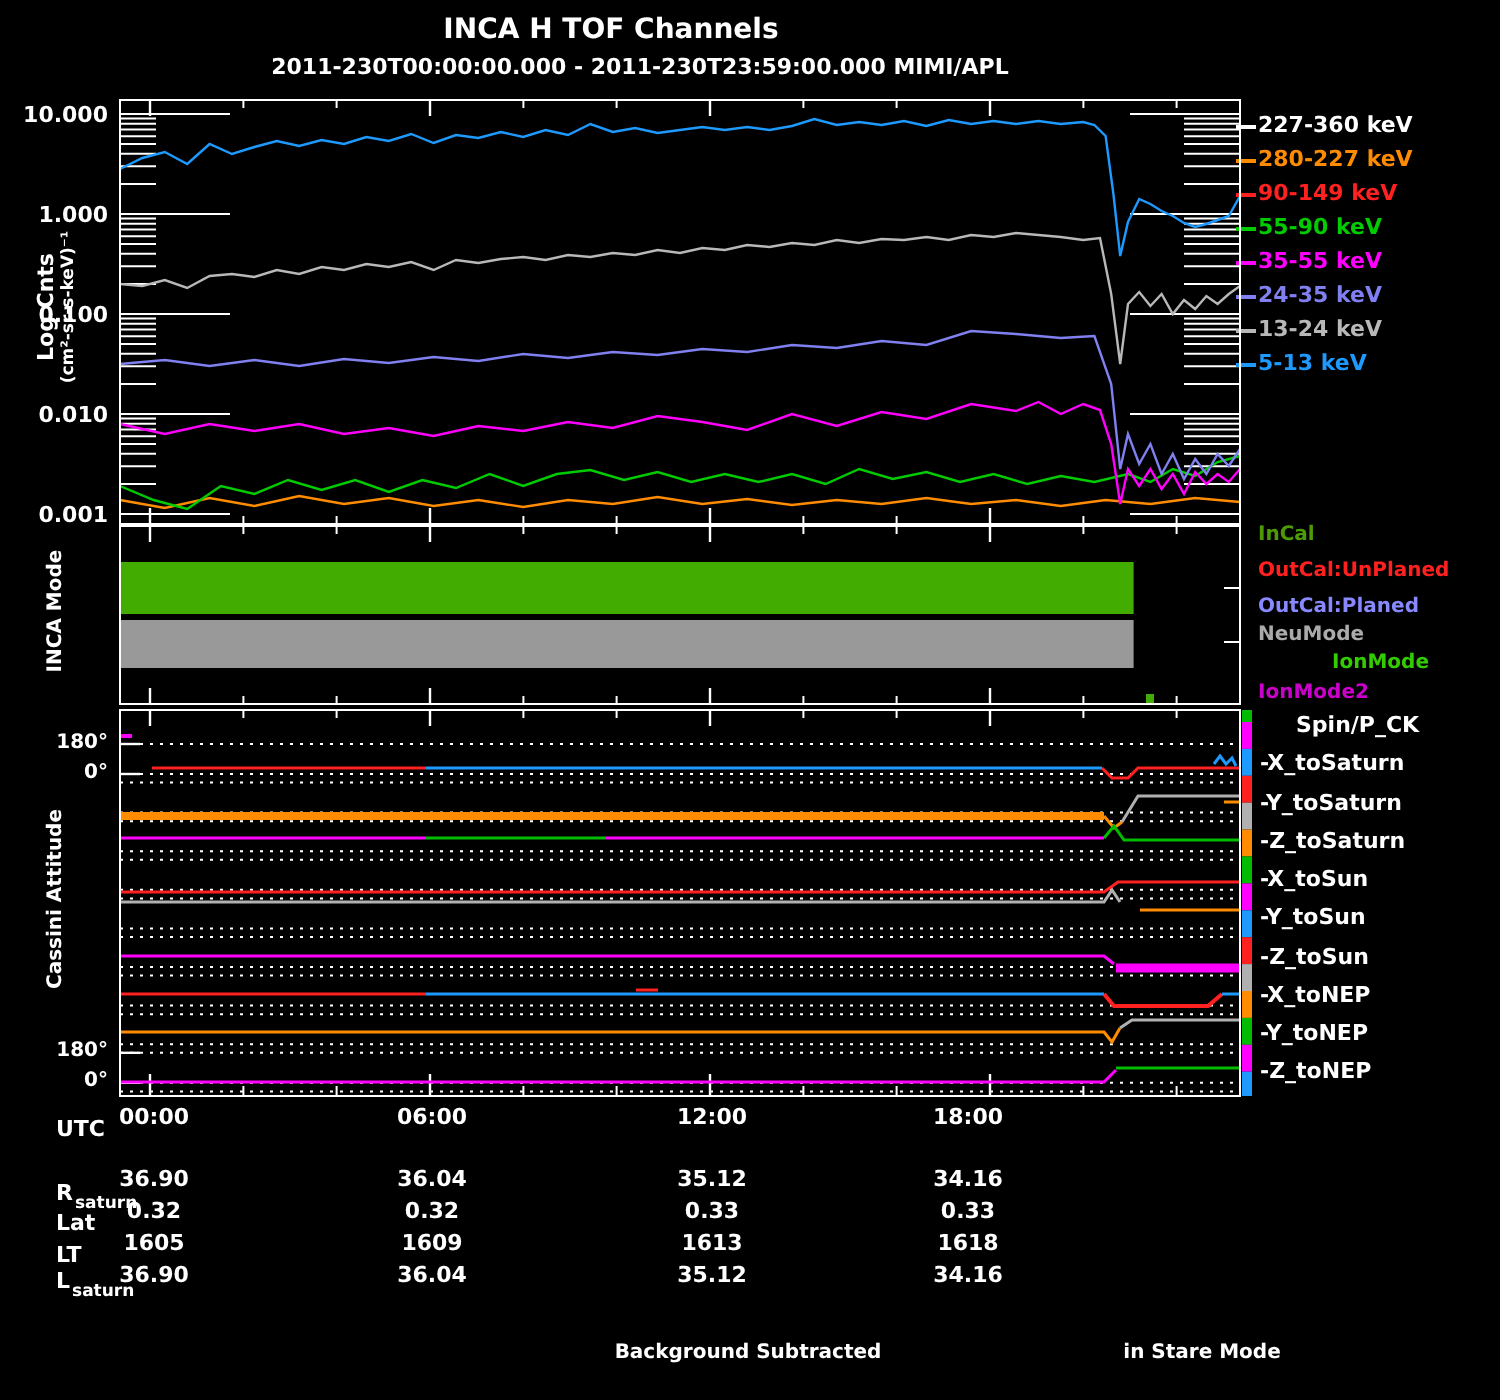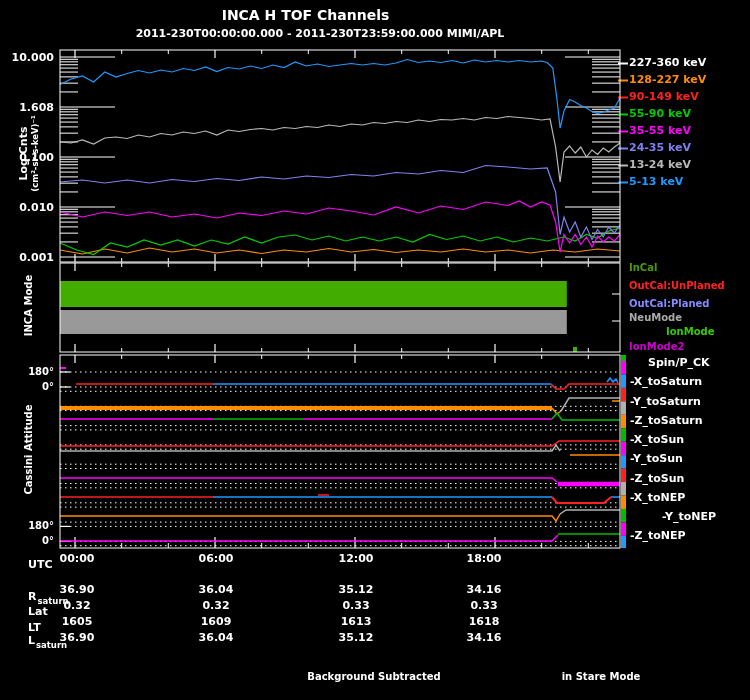--- a/index.html
+++ b/index.html
@@ -254,34 +254,34 @@
       <line x1="618" y1="182.5" x2="628" y2="182.5" stroke="#1E9AFF" stroke-width="2"></line>
       <rect x="60" y="50" width="560" height="212" fill="none" stroke="#fff" stroke-width="1"></rect>
       <rect x="60" y="263" width="560" height="89" fill="none" stroke="#fff" stroke-width="1"></rect>
       <rect x="60" y="355" width="560" height="193" fill="none" stroke="#fff" stroke-width="1"></rect>
     </svg>
 
   <div class="lbl t1 ctr" style="left:0;top:7px;width:611px;">INCA H TOF Channels</div>
   <div class="lbl t2 ctr" style="left:0;top:27px;width:640px;">2011-230T00:00:00.000 - 2011-230T23:59:00.000 MIMI/APL</div>
 
   <div class="lbl rgt" style="left:8px;top:51px;width:46px;">10.000</div>
-  <div class="lbl rgt" style="left:8px;top:101px;width:46px;">1.608</div>
+  <div class="lbl rgt" style="left:8px;top:101px;width:46px;">1.000</div>
   <div class="lbl rgt" style="left:8px;top:151px;width:46px;">0.100</div>
   <div class="lbl rgt" style="left:8px;top:201px;width:46px;">0.010</div>
   <div class="lbl rgt" style="left:8px;top:251px;width:46px;">0.001</div>
 
   <div class="lbl rot" style="left:-82px;top:142px;width:220px;">
     <div>Log Cnts</div>
     <div class="yl2">(cm²-sr-s-keV)⁻¹</div>
   </div>
   <div class="lbl sm rot" style="left:-32px;top:300px;width:120px;">INCA Mode</div>
   <div class="lbl sm rot" style="left:-52px;top:444px;width:160px;">Cassini Attitude</div>
 
   <div class="lbl" style="left: 629px; top: 56px; color: rgb(255, 255, 255); text-align: right;">227-360 keV</div>
-  <div class="lbl" style="left: 629px; top: 73px; color: rgb(255, 140, 0);">128-227 keV</div>
+  <div class="lbl" style="left: 629px; top: 73px; color: rgb(255, 140, 0);">280-227 keV</div>
   <div class="lbl" style="left: 629px; top: 90px; color: rgb(255, 32, 32);">90-149 keV</div>
   <div class="lbl" style="left: 629px; top: 107px; color: rgb(0, 204, 0);">55-90 keV</div>
   <div class="lbl" style="left: 629px; top: 124px; color: rgb(255, 0, 255);">35-55 keV</div>
   <div class="lbl" style="left: 629px; top: 141px; color: rgb(128, 128, 240);">24-35 keV</div>
   <div class="lbl" style="left: 629px; top: 158px; color: rgb(184, 184, 184);">13-24 keV</div>
   <div class="lbl" style="left: 629px; top: 175px; color: rgb(30, 154, 255);">5-13 keV</div>
 
   <div class="lbl sm" style="left: 629px; top: 262px; color: rgb(78, 154, 6);">InCal</div>
   <div class="lbl sm" style="left: 629px; top: 280px; color: rgb(255, 32, 32);">OutCal:UnPlaned</div>
   <div class="lbl sm" style="left: 629px; top: 298px; color: rgb(136, 136, 255);">OutCal:Planed</div>
@@ -290,21 +290,21 @@
   <div class="lbl sm" style="left: 629px; top: 341px; color: rgb(204, 0, 204);">IonMode2</div>
 
   <div class="lbl" style="left:648px;top:356px;">Spin/P_CK</div>
   <div class="lbl" style="left:630px;top:375px;">-X_toSaturn</div>
   <div class="lbl" style="left:630px;top:395px;">-Y_toSaturn</div>
   <div class="lbl" style="left:630px;top:414px;">-Z_toSaturn</div>
   <div class="lbl" style="left:630px;top:433px;">-X_toSun</div>
   <div class="lbl" style="left:630px;top:452px;">-Y_toSun</div>
   <div class="lbl" style="left:630px;top:472px;">-Z_toSun</div>
   <div class="lbl" style="left:630px;top:491px;">-X_toNEP</div>
-  <div class="lbl" style="left:662px;top:510px;">-Y_toNEP</div>
+  <div class="lbl" style="left:630px;top:510px;">-Y_toNEP</div>
   <div class="lbl" style="left:630px;top:529px;">-Z_toNEP</div>
 
   <div class="lbl sm rgt" style="left:8px;top:366px;width:46px;">180°</div>
   <div class="lbl sm rgt" style="left:8px;top:381px;width:46px;">0°</div>
   <div class="lbl sm rgt" style="left:8px;top:520px;width:46px;">180°</div>
   <div class="lbl sm rgt" style="left:8px;top:535px;width:46px;">0°</div>
 
   <div class="lbl" style="left:28px;top:558px;">UTC</div>
   <div class="lbl ctr" style="left:42px;top:552px;width:70px;">00:00</div>
   <div class="lbl ctr" style="left:181px;top:552px;width:70px;">06:00</div>

